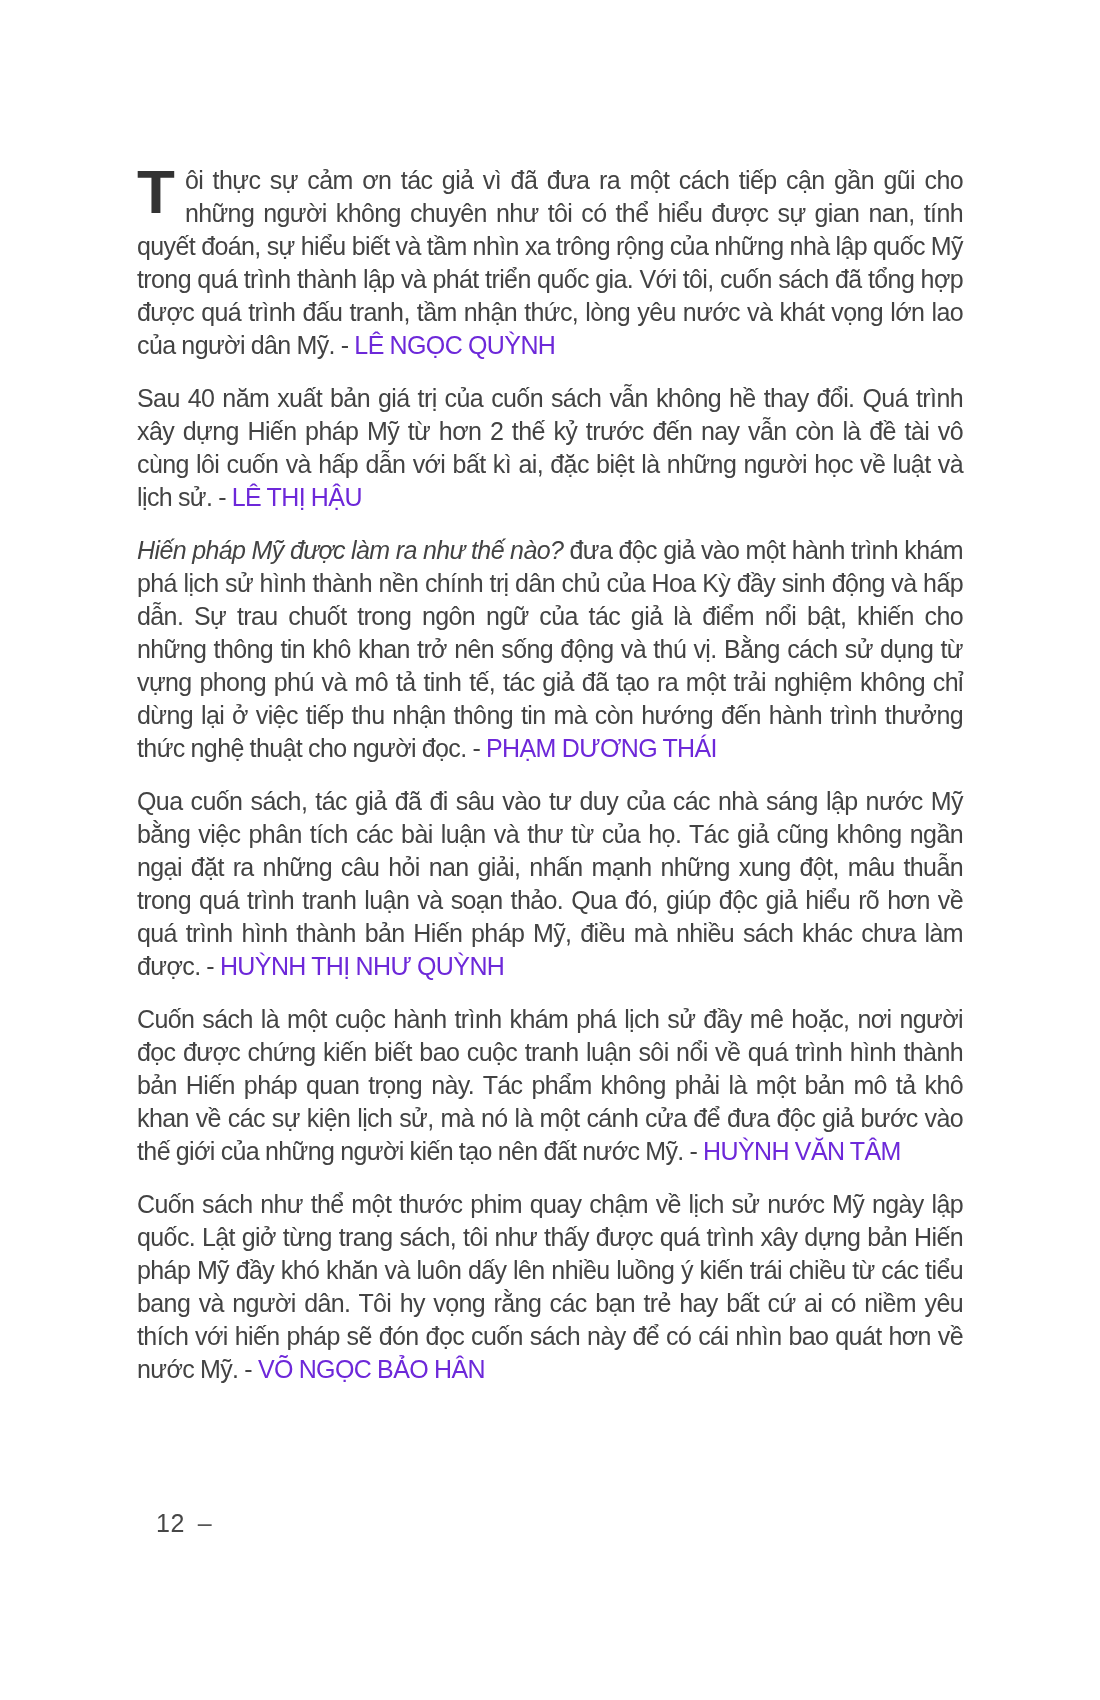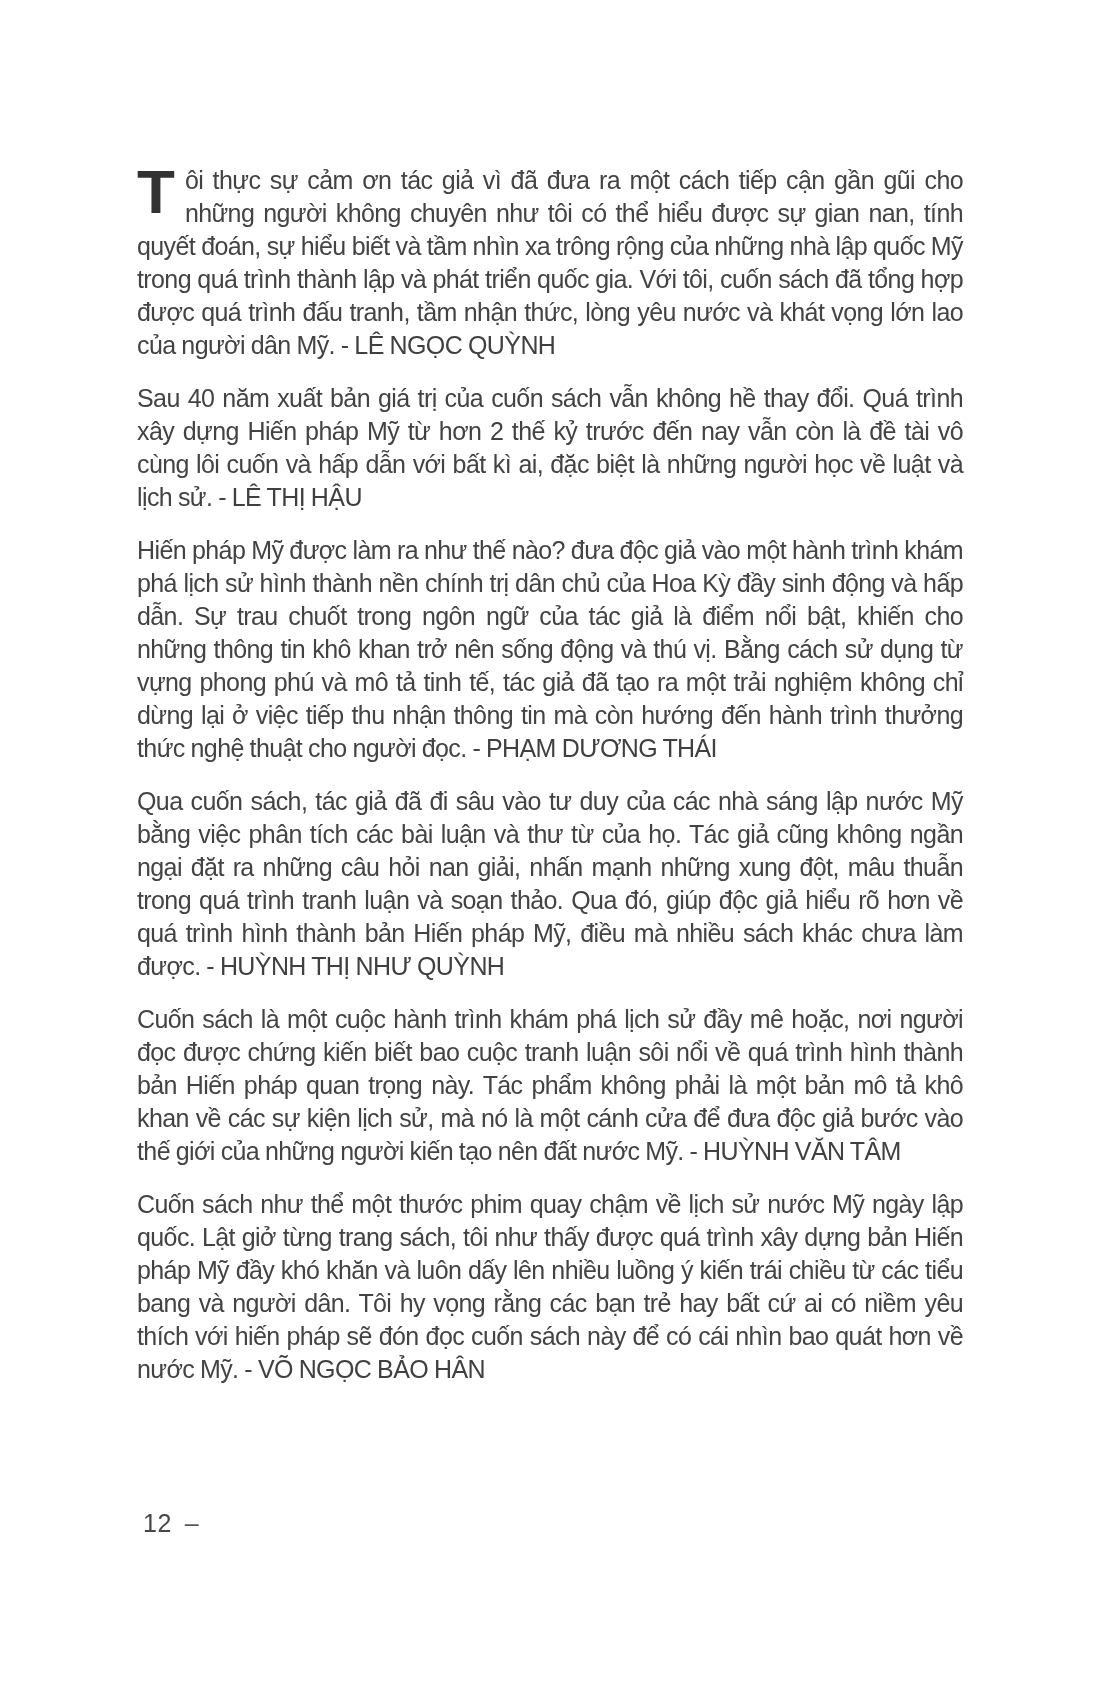--- a/index.html
+++ b/index.html
@@ -38,25 +38,25 @@
   .dropcap {
     float: left;
     font-weight: 700;
     font-size: 62px;
     line-height: 52px;
     padding: 2px 10px 0 0;
     color: #333333;
     letter-spacing: 0;
   }
   .dropcap:empty { display: none; }
-  .italic { }
-  .reviewer { color: #404040; }
+  .italic { font-style: italic; }
+  .reviewer { color: #6d28d9; }
   .pagenum {
     position: absolute;
-    left: 143px;
+    left: 156px;
     top: 1508px;
     font-size: 25px;
     line-height: 30px;
     color: #474747;
     letter-spacing: 0.5px;
   }
   .pagenum .dash {
     margin-left: 13px;
     color: #555555;
   }

